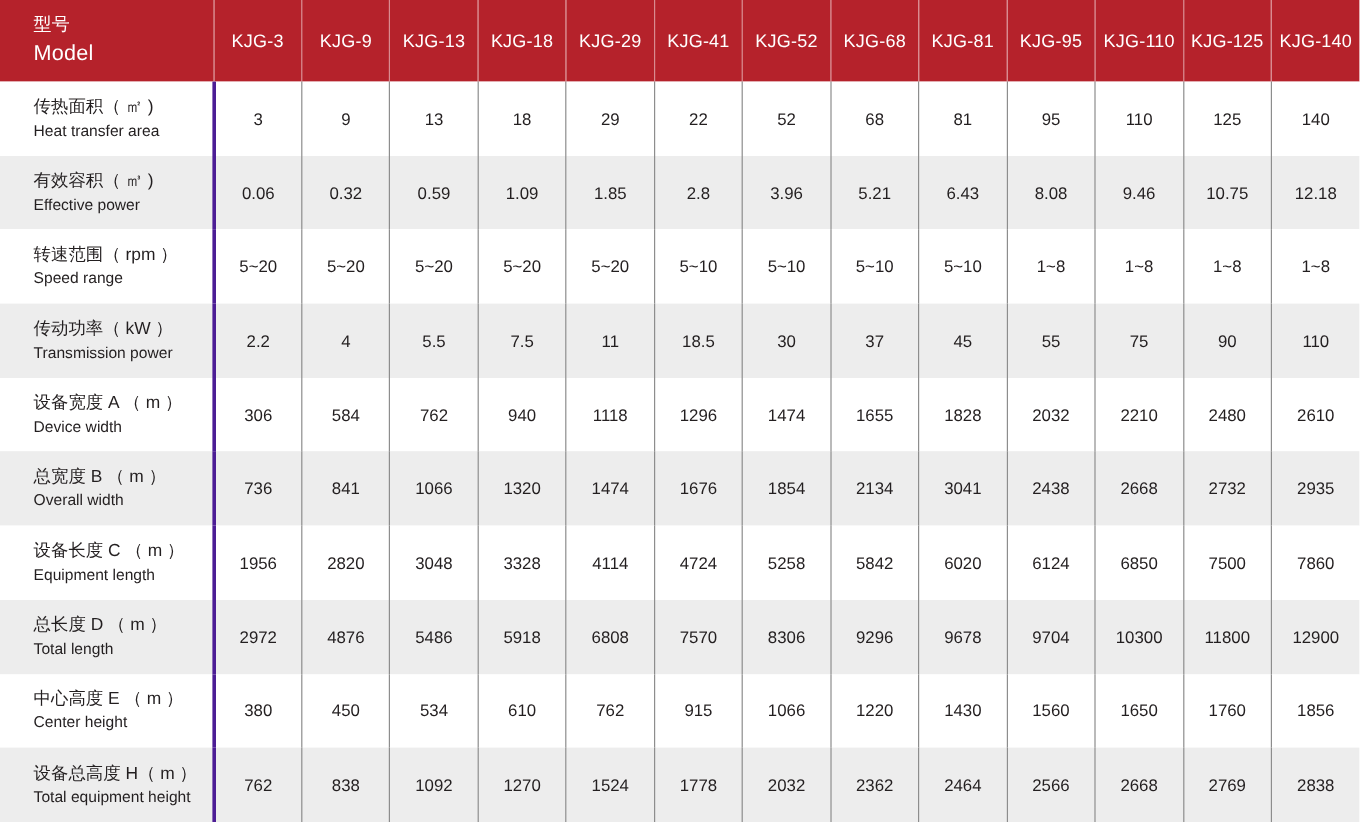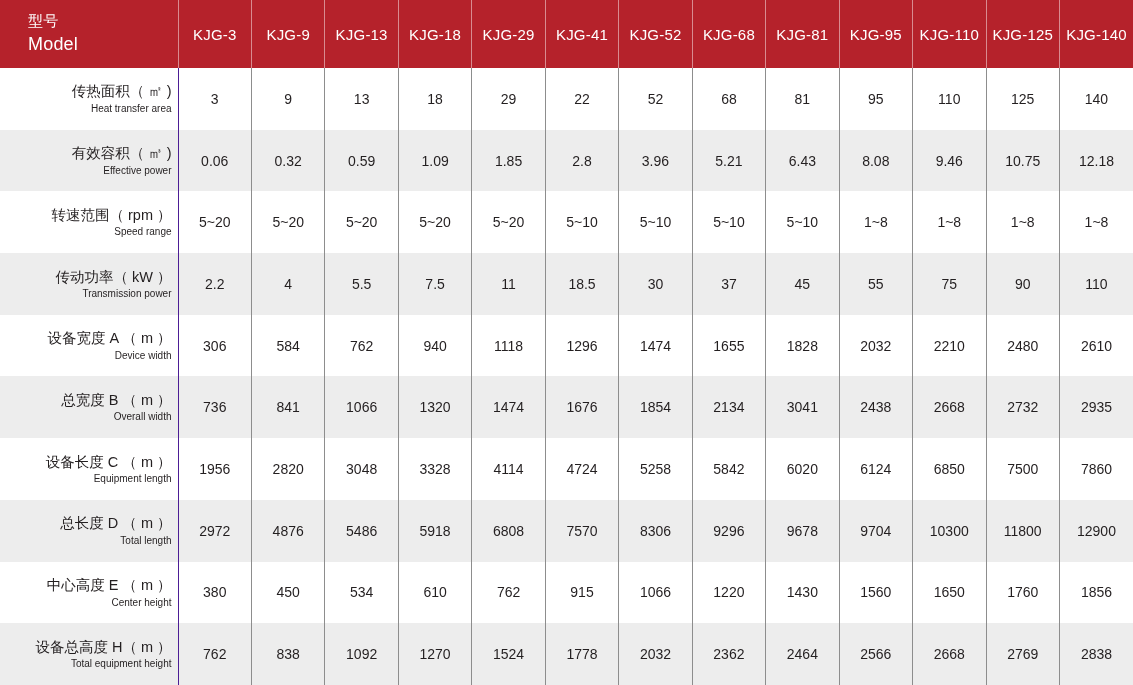--- a/index.html
+++ b/index.html
@@ -57,28 +57,28 @@
     text-align: center;
     vertical-align: middle;
     padding: 0;
     height: 61px;
     border-right: 1px solid #8d8d8d;
     color: #231f20;
   }
   tbody td:last-child { border-right: none; }
 
   tbody td.row-label {
-    text-align: right;
+    text-align: left;
     padding-left: 28px;
     padding-right: 6px;
     line-height: 1.42;
-    border-right: 1px solid #4c1d95;
+    border-right: 3px solid #4c1d95;
   }
   tbody td.row-label .cn { display: block; font-size: 14.5px; }
-  tbody td.row-label .en { display: block; font-size: 10px; }
+  tbody td.row-label .en { display: block; font-size: 13px; }
 </style>
 </head>
 <body>
 
 <table id="spec-table">
   <colgroup id="spec-colgroup">
     <col style="width:178px">
   <col style="width: 73.4615px;">
       <col style="width: 73.4615px;">
       <col style="width: 73.4615px;">

